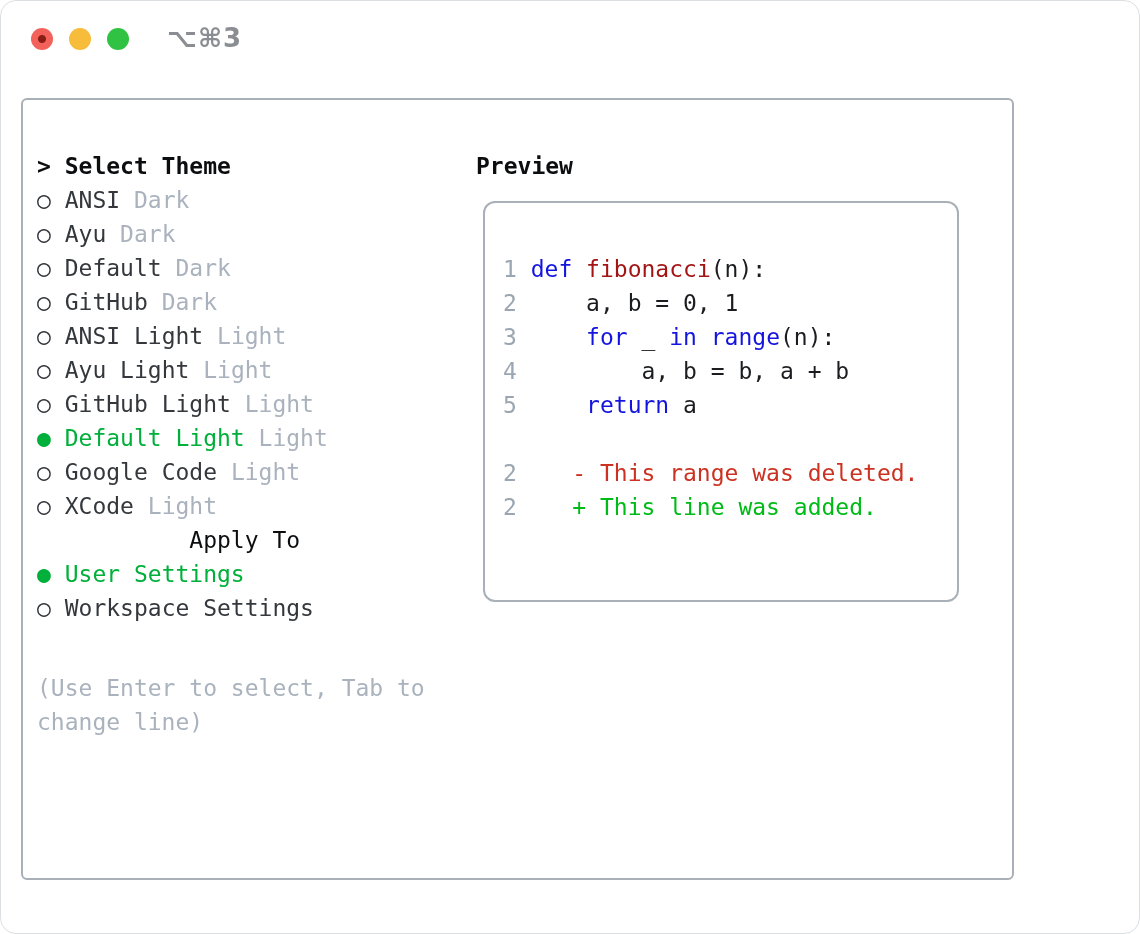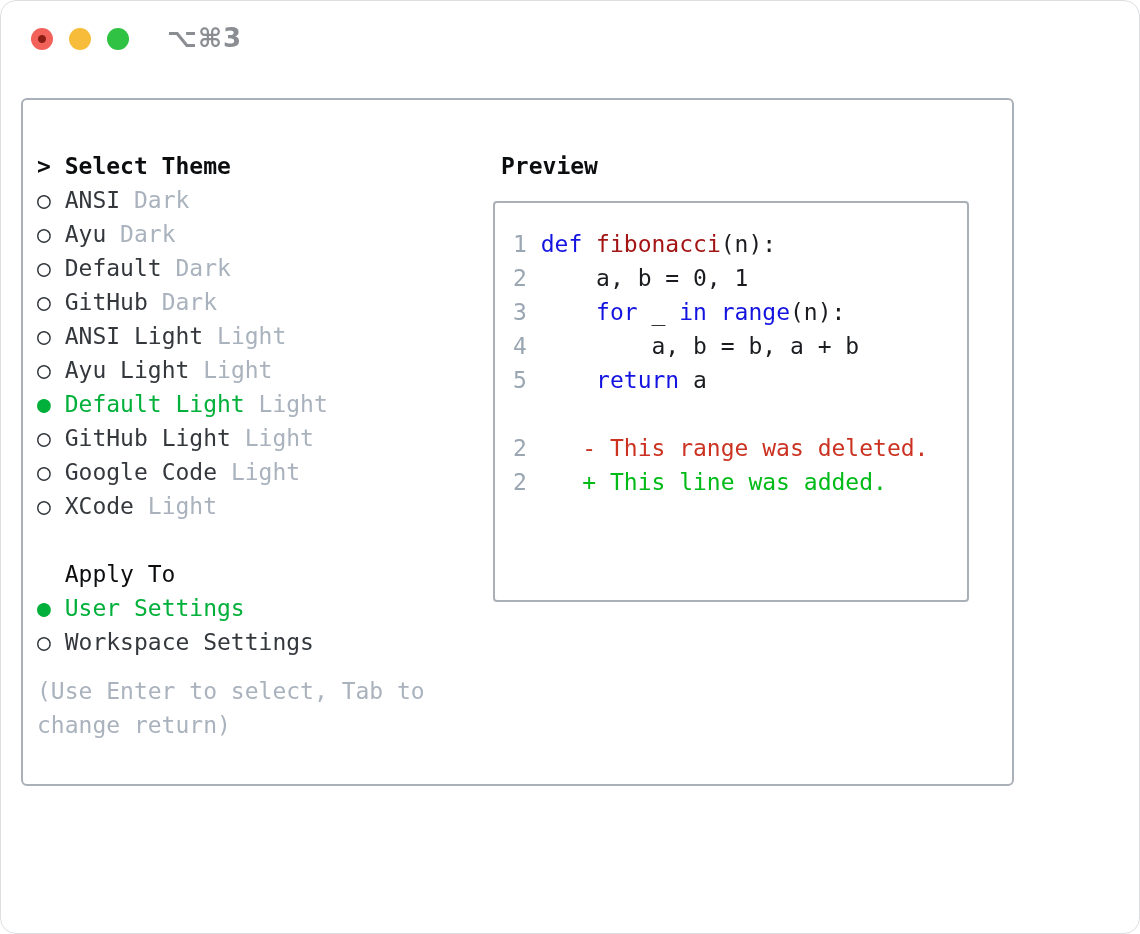--- a/index.html
+++ b/index.html
@@ -14,37 +14,37 @@
   .tl-close{left:30px;background:radial-gradient(circle,var(--traffic_red_dot) 0 3.5px,var(--traffic_red) 4.5px);}
   .tl-min{left:68px;background:var(--traffic_yellow);}
   .tl-zoom{left:106px;background:var(--traffic_green);}
   .win-title{
     position:absolute;left:166px;top:22px;
     font-family:"DejaVu Sans","Liberation Sans",sans-serif;
     font-size:26px;font-weight:bold;color:var(--titlebar_text);letter-spacing:1px;
   }
   
   .panel{
-    position:absolute;left:20px;top:97px;width:993px;height:688px;box-sizing:border-box;
+    position:absolute;left:20px;top:97px;width:993px;height:782px;box-sizing:border-box;
     border:2px solid var(--border);border-radius:6px;background:#ffffff;
   }
   .line{height:34px;line-height:34px;font-size:23px;white-space:pre;}
   .bold{font-weight:bold;}
   
   .left-col{position:absolute;left:14px;top:49px;}
   .picker-header{color:var(--header_text);}
-  .apply-header{color:var(--header_text);margin-top:34px;}
-  .help{margin-top:15px;}
+  .apply-header{color:var(--header_text);text-align:center;}
+  .help{margin-top:46px;}
   .help .line{color:var(--muted);}
   
-  .preview-header{position:absolute;left:478px;top:49px;color:var(--header_text);text-align:right;}
+  .preview-header{position:absolute;left:453px;top:49px;color:var(--header_text);text-align:right;}
   .preview-box{
-    position:absolute;left:470px;top:101px;width:476px;height:401px;box-sizing:border-box;
-    border:2px solid var(--border);border-radius:4px;background:#ffffff;
-    padding:24px 0 0 18px;
+    position:absolute;left:460px;top:101px;width:476px;height:401px;box-sizing:border-box;
+    border:2px solid var(--border);border-radius:12px;background:#ffffff;
+    padding:49px 0 0 18px;
   }
   
   .seg-num{color:var(--line_number);}
   .seg-kw{color:var(--keyword);}
   .seg-fn{color:var(--function_name);}
   .seg-code{color:var(--code_text);}
   .seg-ctx{color:var(--context);}
   .seg-del{color:var(--deleted);}
   .seg-add{color:var(--added);}
   .seg-marker{color:var(--item_text);}
@@ -69,33 +69,33 @@
 
     <div class="left-col">
       <div class="line bold picker-header">&gt; Select Theme</div>
       <div id="theme-options">
           <div class="line"><span class="seg-marker">○</span><span class="seg-name"> ANSI</span><span class="seg-variant"> Dark</span></div>
           <div class="line"><span class="seg-marker">○</span><span class="seg-name"> Ayu</span><span class="seg-variant"> Dark</span></div>
           <div class="line"><span class="seg-marker">○</span><span class="seg-name"> Default</span><span class="seg-variant"> Dark</span></div>
           <div class="line"><span class="seg-marker">○</span><span class="seg-name"> GitHub</span><span class="seg-variant"> Dark</span></div>
           <div class="line"><span class="seg-marker">○</span><span class="seg-name"> ANSI Light</span><span class="seg-variant"> Light</span></div>
           <div class="line"><span class="seg-marker">○</span><span class="seg-name"> Ayu Light</span><span class="seg-variant"> Light</span></div>
+          <div class="line"><span class="seg-marker">○</span><span class="seg-name"> GitHub Light</span><span class="seg-variant"> Light</span></div>
           <div class="line"><span class="seg-sel-marker">●</span><span class="seg-sel-name"> Default Light</span><span class="seg-variant"> Light</span></div>
-          <div class="line"><span class="seg-marker">○</span><span class="seg-name"> GitHub Light</span><span class="seg-variant"> Light</span></div>
           <div class="line"><span class="seg-marker">○</span><span class="seg-name"> Google Code</span><span class="seg-variant"> Light</span></div>
           <div class="line"><span class="seg-marker">○</span><span class="seg-name"> XCode</span><span class="seg-variant"> Light</span></div>
         </div>
       <div class="line apply-header">  Apply To</div>
       <div id="apply-options">
           <div class="line"><span class="seg-sel-marker">●</span><span class="seg-sel-name"> User Settings</span></div>
           <div class="line"><span class="seg-marker">○</span><span class="seg-name"> Workspace Settings</span></div>
         </div>
       <div class="help">
         <div class="line">(Use Enter to select, Tab to</div>
-        <div class="line">change return)</div>
+        <div class="line">change line)</div>
       </div>
     </div>
 
     <div class="line bold preview-header">Preview</div>
 
     <div class="preview-box">
       <div id="preview-lines">
           <div class="line"><span class="seg-num">1 </span><span class="seg-kw">def</span><span class="seg-code"> </span><span class="seg-fn">fibonacci</span><span class="seg-code">(n):</span></div>
           <div class="line"><span class="seg-num">2 </span><span class="seg-code">    a, b = 0, 1</span></div>
           <div class="line"><span class="seg-num">3 </span><span class="seg-code">    </span><span class="seg-kw">for</span><span class="seg-code"> _ </span><span class="seg-kw">in</span><span class="seg-code"> </span><span class="seg-kw">range</span><span class="seg-code">(n):</span></div>

